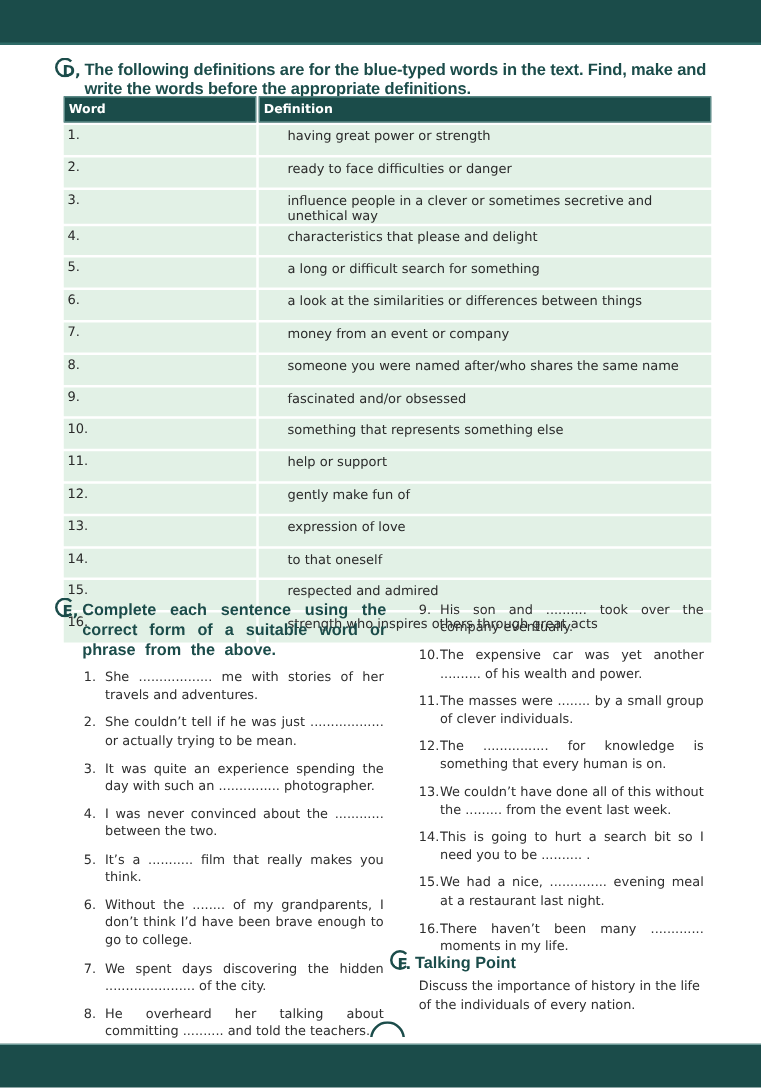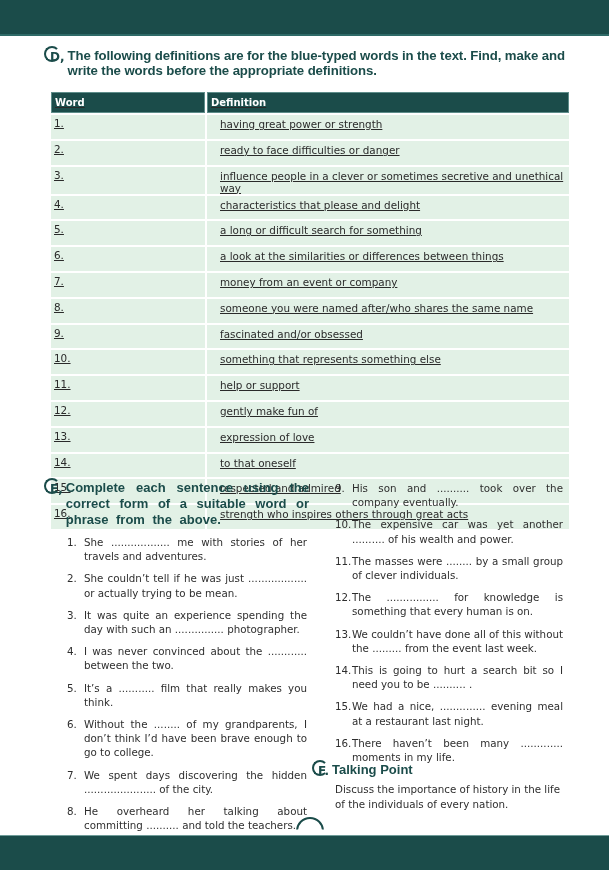--- a/index.html
+++ b/index.html
@@ -12,27 +12,27 @@
   .badge { display:inline-block; font-family:"DejaVu Sans", sans-serif; font-weight:bold; color:#1b4c4a;
            position:relative; line-height:1; }
   .badge .circ { position:absolute; left:-3px; top:-2px; width:16px; height:16px; border:2px solid #1b4c4a;
                  border-radius:50%; border-right-color:transparent; box-sizing:border-box; }
   .badge .ltr { position:relative; left:3px; font-size:12px; }
   .badge .dot { font-size:12px; position:relative; left:3px; }
 
   #sec-d { left:47px; top:48px; width:530px; }
   #sec-d .title { font-size:13.2px; line-height:15px; margin-left:6px; letter-spacing:-0.1px; }
 
-  table.defs { position:absolute; left:51px; top:92px; width:522px; border-collapse:separate; border-spacing:2px 2px; margin:-2px;
-               font-family:"DejaVu Sans", sans-serif; font-size:10.4px;text-decoration:underline; }
+  table.defs { position:absolute; left:51px; top:77px; width:522px; border-collapse:separate; border-spacing:2px 2px; margin:-2px;
+               font-family:"DejaVu Sans", sans-serif; font-size:10.4px; }
   table.defs th { background:#1b4c4a; color:#ffffff; text-align:left; font-weight:bold; font-size:10px; height:19px;
                   padding:0 3px; border:1px solid #5e8d8a; }
   table.defs td { background:#e2f1e6; color:#2a2a2a; height:20.8px; padding:0 3px; vertical-align:top; }
   table.defs td.num { width:148px; padding-top:2px; }
-  table.defs td.def { padding-left:13px; padding-top:3px;margin-left:12px; }
+  table.defs td.def { padding-left:23px; padding-top:3px;margin-left:12px; }
 
   #sec-e { left:47px; top:480px; width:262px; }
   #sec-e .title { font-size:13px; line-height:16px; margin-left:6px; word-spacing:4px; text-align:justify; }
 
   .sentences { position:absolute; font-family:"DejaVu Sans", sans-serif; font-size:10.3px; line-height:14.2px; color:#2e2e2e; }
   .sentences .item { display:flex; margin-bottom:8px; text-align:justify; }
   .sentences .n { flex:0 0 auto; width:17px; }
   .sentences .t { flex:1; }
   #col-left { left:67px; top:535px; width:240px; }
   #col-right { left:335px; top:481px; width:228px; }

